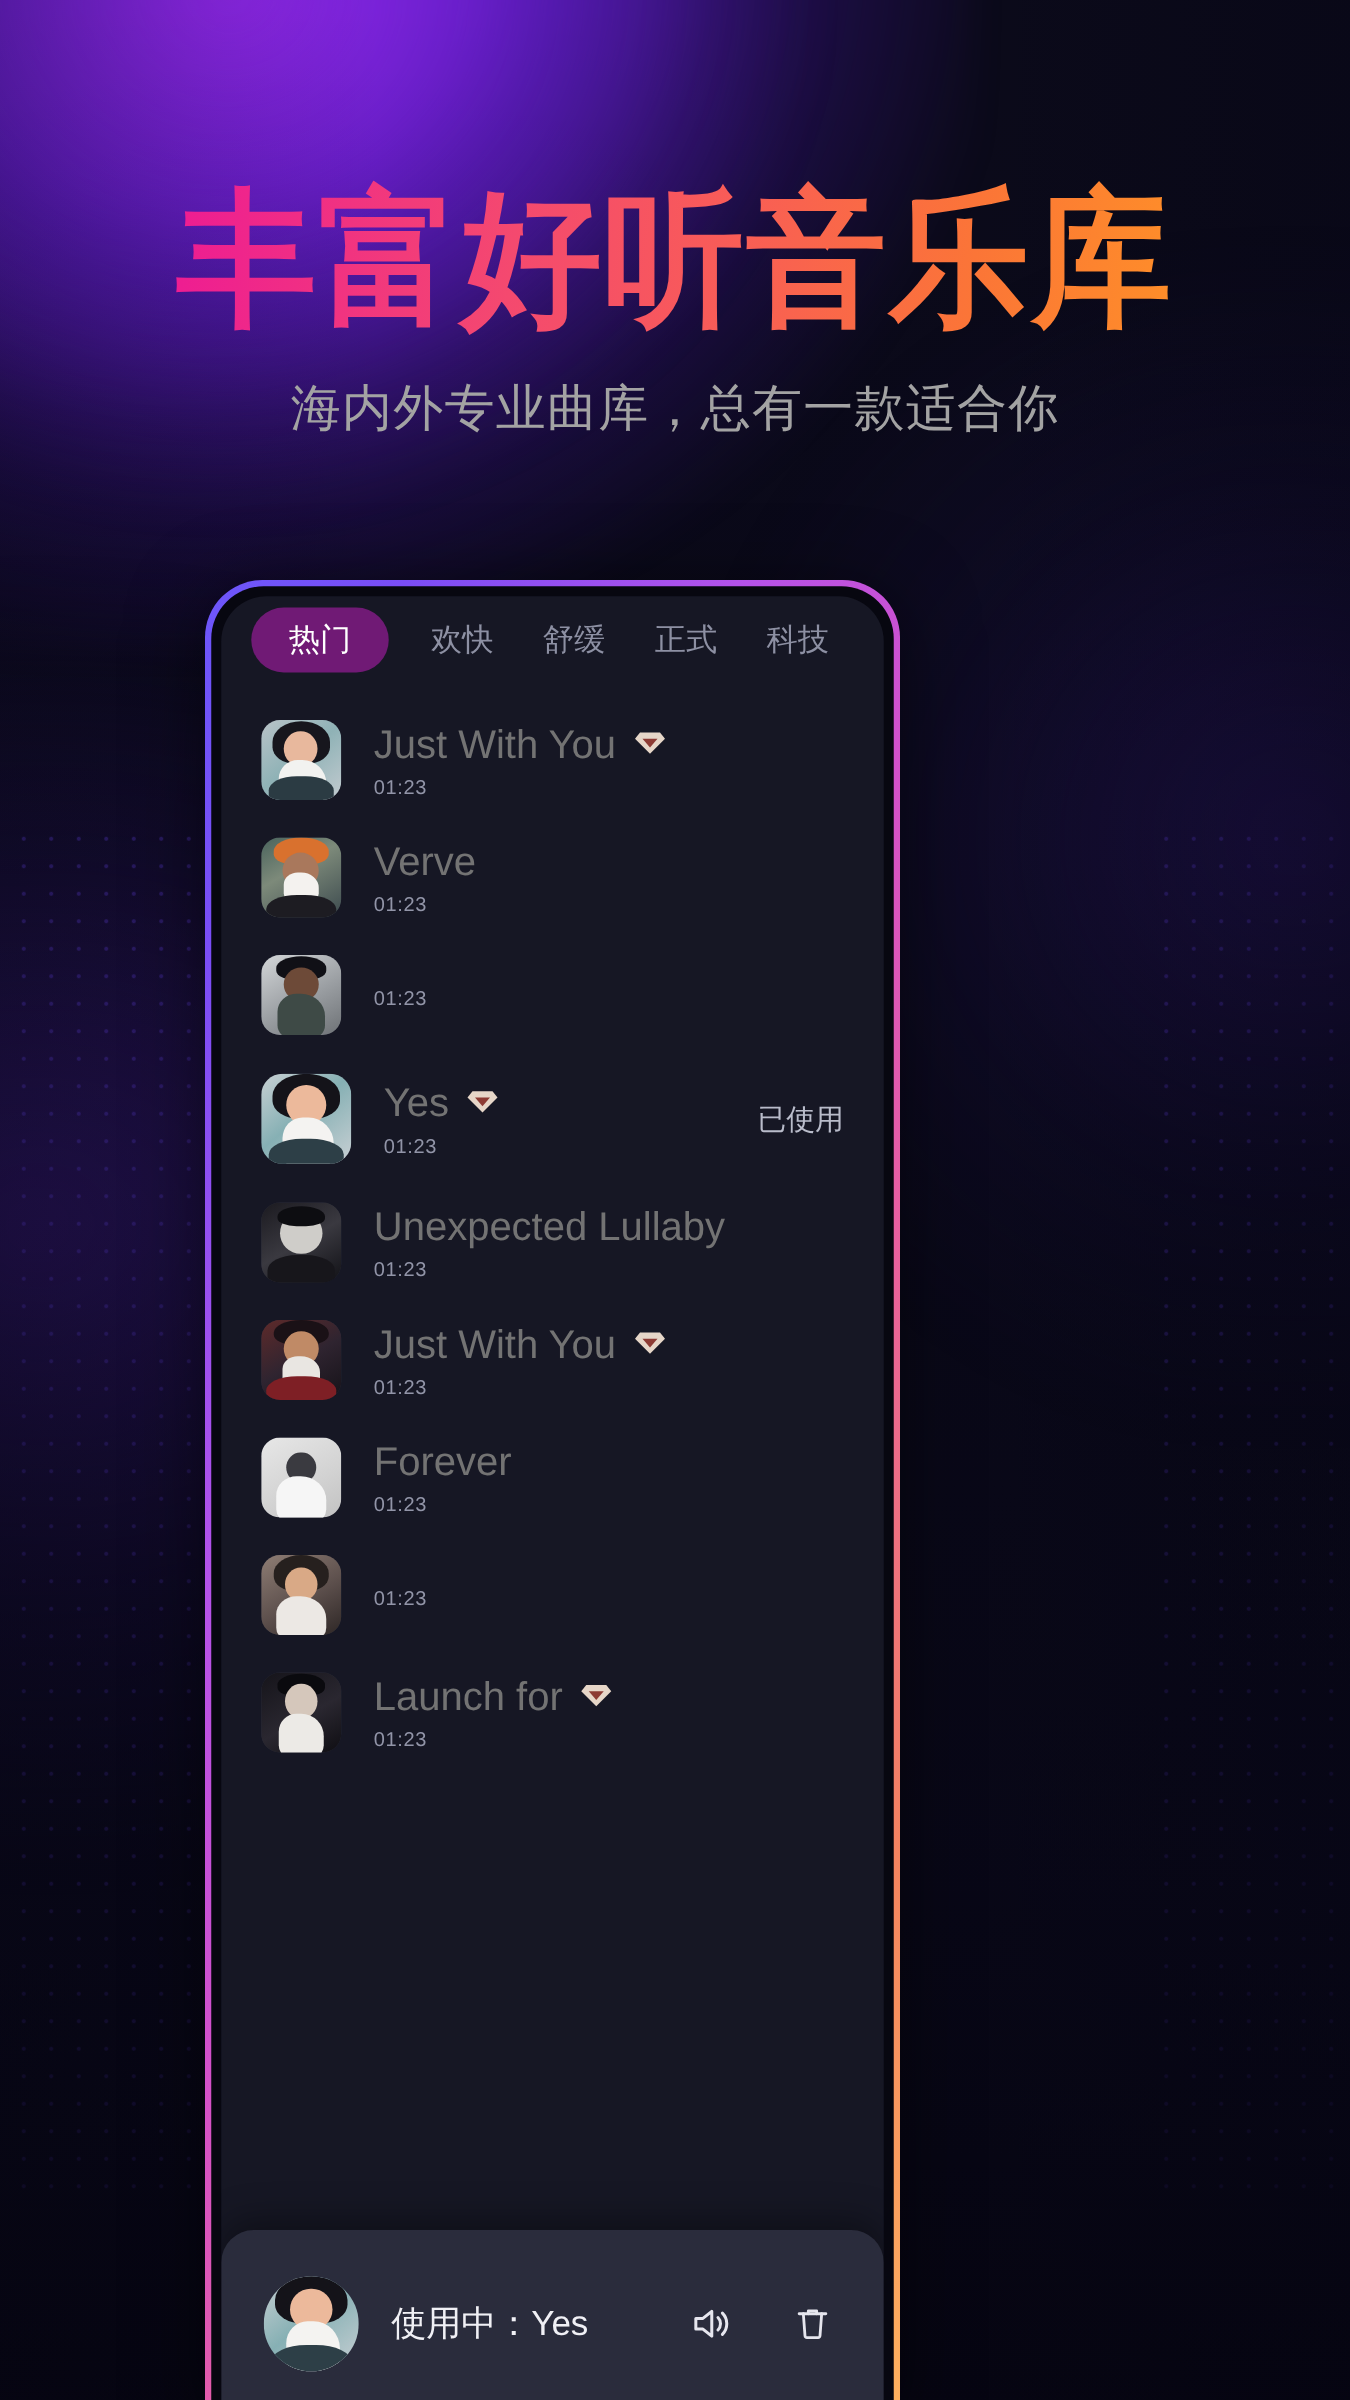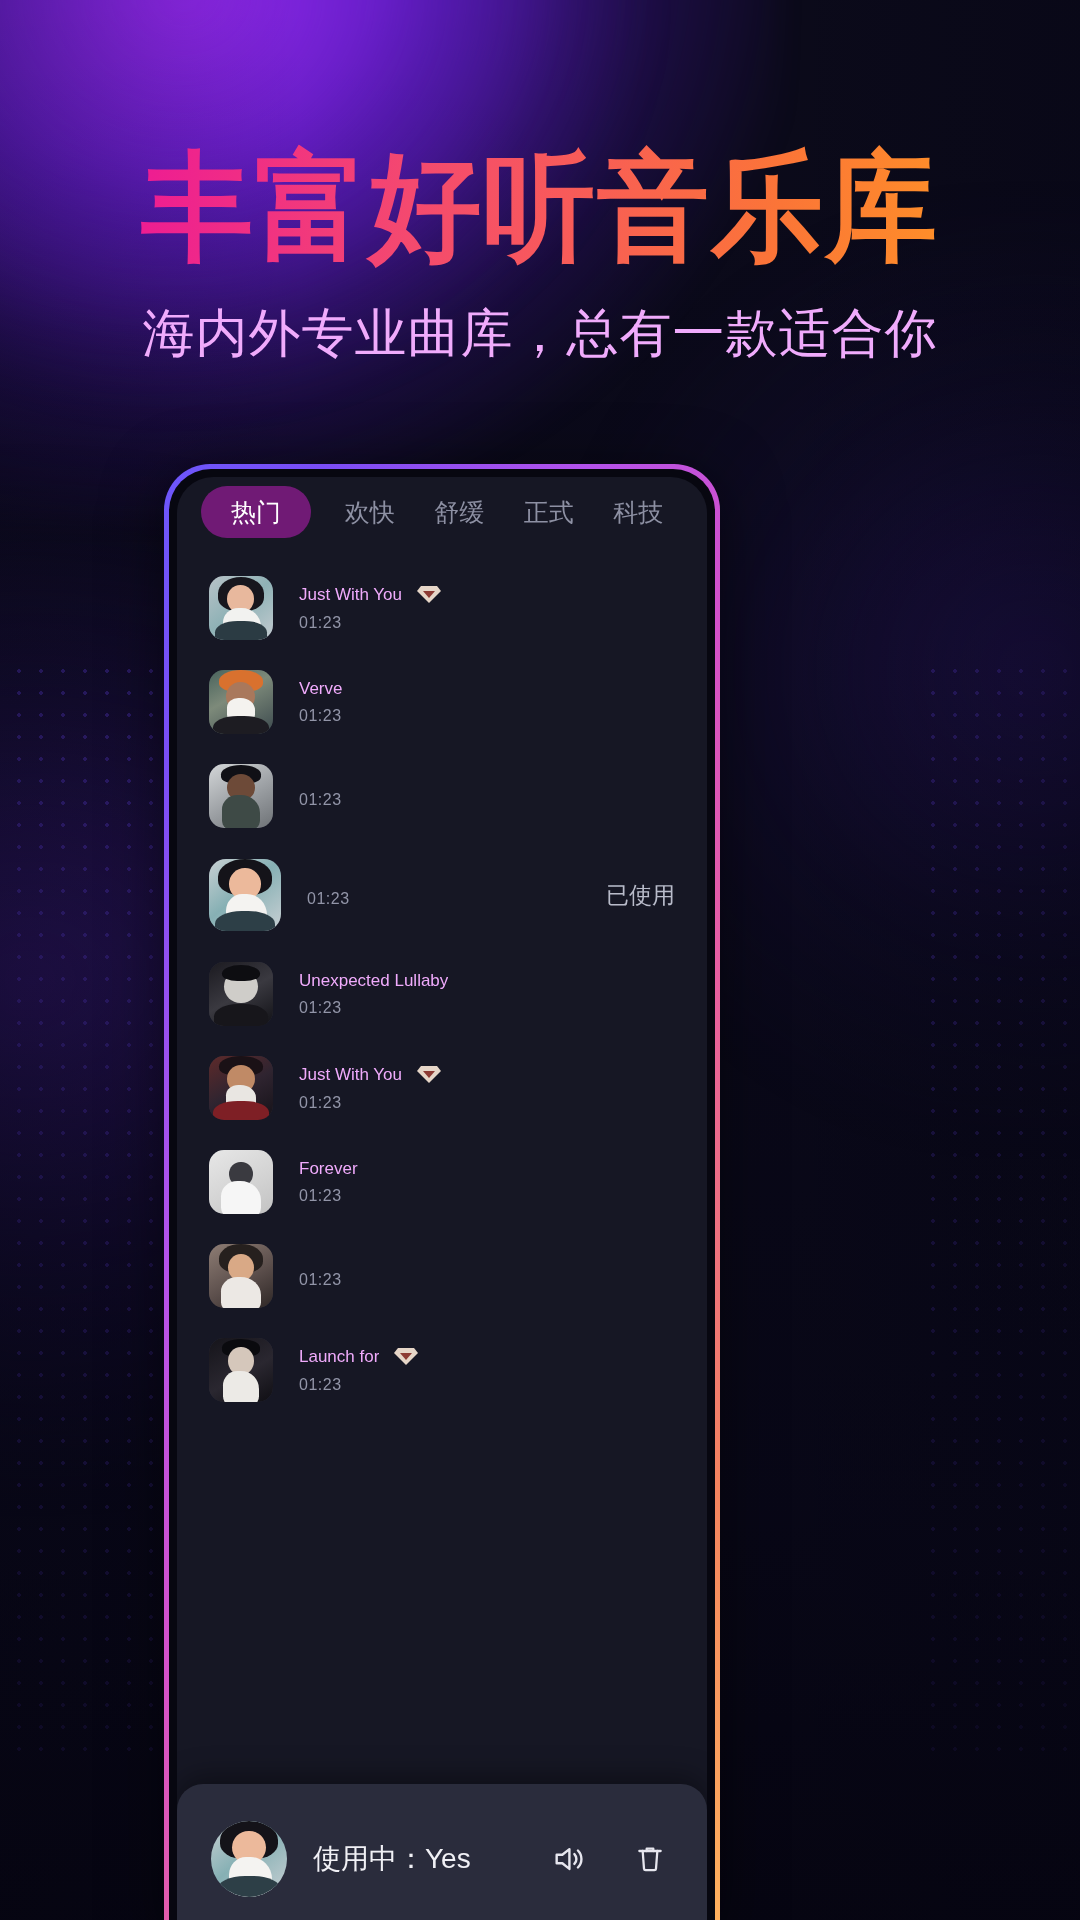--- a/index.html
+++ b/index.html
@@ -57,22 +57,22 @@
     letter-spacing:2px;
     background:linear-gradient(96deg,#f20ca0 0%,#ee1e91 14%,#f4496f 38%,#f85a5a 52%,#fb7537 72%,#ff9326 90%,#ff9a22 100%);
     -webkit-background-clip:text;
     background-clip:text;
     color:transparent;
     -webkit-text-fill-color:transparent;
     transform:scaleY(1.06);
   }
   .hero-sub {
     margin-top:30px;
-    font-size:52px;
-    color:#f0abfc;
+    font-size:40px;
+    color:#a3a3a3;
     letter-spacing:1px;
     font-weight:400;
   }
 
   
   #phone {
     position:absolute; z-index:4;
     left:164px; top:464px;
     width:556px; height:1470px;
     border-radius:46px 46px 0 0;
@@ -160,21 +160,21 @@
     flex:0 0 auto;
     overflow:hidden;
     position:relative;
     background:#2a2c3b;
   }
   .row.selected .thumb { width:72px; height:72px; border-radius:17px; }
   .row.selected { height:104px; }
   .meta { margin-left:26px; flex:1 1 auto; min-width:0; }
   .title-line { display:flex; align-items:center; gap:12px; }
   .song-title {
-    font-size:17px; color:#f0abfc; font-weight:400;
+    font-size:32px; color:#737373; font-weight:400;
     white-space:nowrap; overflow:hidden; text-overflow:ellipsis;
   }
   .gem { flex:0 0 auto; display:block; }
   .dur { font-size:16px; color:#9295a8; margin-top:8px; letter-spacing:.5px; }
   .used-tag { font-size:23px; color:#b9bcca; flex:0 0 auto; padding-left:12px; }
 
   
   .art { position:absolute; inset:0; }
   .art .head { position:absolute; border-radius:50%; }
   .art .hair { position:absolute; border-radius:50% 50% 40% 40%; }
@@ -294,20 +294,27 @@
         <div class="row selected">
           <div class="thumb">
             <div class="art" style="background:linear-gradient(140deg,#c8d0d3 0%,#86b0b4 46%,#c9d0d4 100%)">
               <div class="hair" style="left:12%;top:0%;width:76%;height:50%;background:#141319"></div>
               <div class="head" style="left:28%;top:13%;width:44%;height:44%;background:#ecb99b"></div>
               <div class="cloth" style="left:24%;top:48%;width:56%;height:58%;background:#f4f3f1"></div>
               <div class="body" style="left:8%;top:72%;width:84%;height:40%;background:#2d3f47"></div>
             </div>
           </div>
           <div class="meta">
+            <div class="title-line">
+              <div class="song-title">Yes</div>
+              <svg class="gem" width="30" height="22" viewBox="0 0 30 22">
+                <path d="M3 7 L7 2 H23 L27 7 L15 19 Z" fill="#e6d6c8"></path>
+                <path d="M9 7 H21 L15 14 Z" fill="#8d3b34"></path>
+              </svg>
+            </div>
             <div class="dur">01:23</div>
           </div>
           <div class="used-tag">已使用</div>
         </div>
 
         <div class="row">
           <div class="thumb">
             <div class="art" style="background:linear-gradient(150deg,#1b1a20 0%,#3a3940 50%,#111116 100%)">
               <div class="head" style="left:24%;top:12%;width:52%;height:52%;background:#cfcdc9"></div>
               <div class="hair" style="left:20%;top:4%;width:60%;height:26%;background:#0d0d11"></div>

